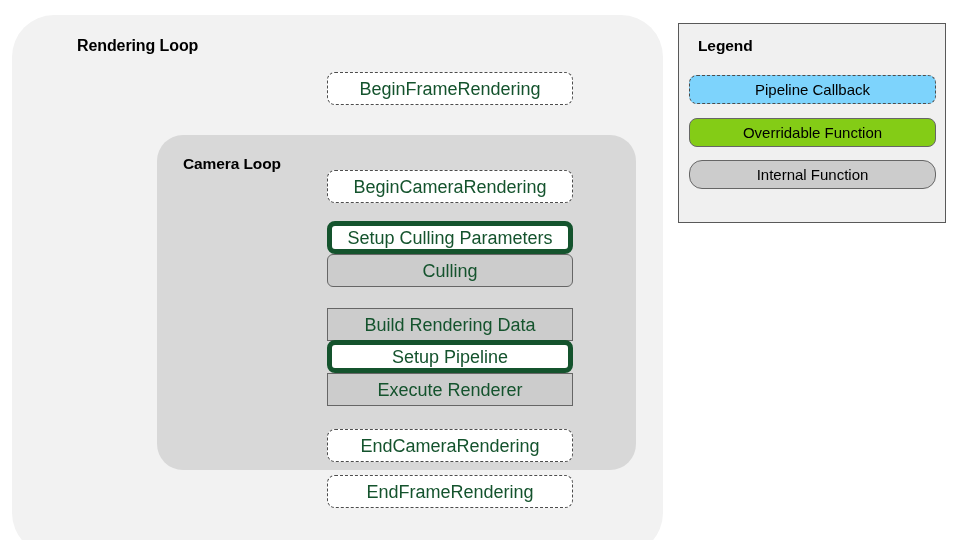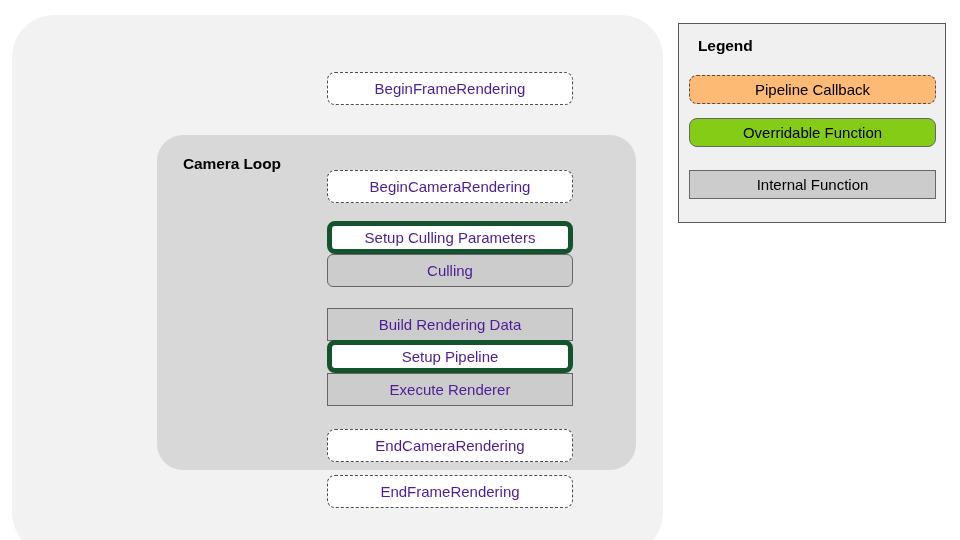--- a/index.html
+++ b/index.html
@@ -60,22 +60,22 @@
 
   
   .node {
     position: absolute;
     width: 246px;
     height: 33px;
     box-sizing: border-box;
     display: flex;
     align-items: center;
     justify-content: center;
-    font-size: 15px;
-    color: #4c1d95;
+    font-size: 18px;
+    color: #14532d;
     line-height: 1;
     white-space: nowrap;
   }
   .node.callback {
     background: #ffffff;
     border: 1px dashed #4d4d4d;
     border-radius: 8px;
   }
   .node.overridable {
     background: #ffffff;
@@ -126,44 +126,45 @@
     height: 29px;
     box-sizing: border-box;
     display: flex;
     align-items: center;
     justify-content: center;
     font-size: 15px;
     color: #000000;
     white-space: nowrap;
   }
   .legend-node.callback {
-    background: #fdba74;
+    background: #7dd3fc;
     border: 1px dashed #4d4d4d;
     border-radius: 8px;
   }
   .legend-node.overridable {
     background: #84cc16;
     border: 1px solid #666666;
     border-radius: 8px;
   }
   .legend-node.internal {
     background: #cccccc;
     border: 1px solid #666666;
     border-radius: 0;
   }
   #legend-item-0 { top: 51px; }
   #legend-item-1 { top: 94px; }
-  #legend-item-2 { top: 146px; }
+  #legend-item-2 { top: 136px; border-radius: 13px; }
 </style>
 </head>
 <body>
 
 <div id="diagram-canvas">
 
   <div id="rendering-loop">
+    <div id="rendering-loop-title">Rendering Loop</div>
 
     <div id="camera-loop">
       <div id="camera-loop-title">Camera Loop</div>
     </div>
   </div>
 
   <div class="node callback" id="node-begin-frame-rendering">BeginFrameRendering</div>
 
   <div class="node callback" id="node-begin-camera-rendering">BeginCameraRendering</div>
 

